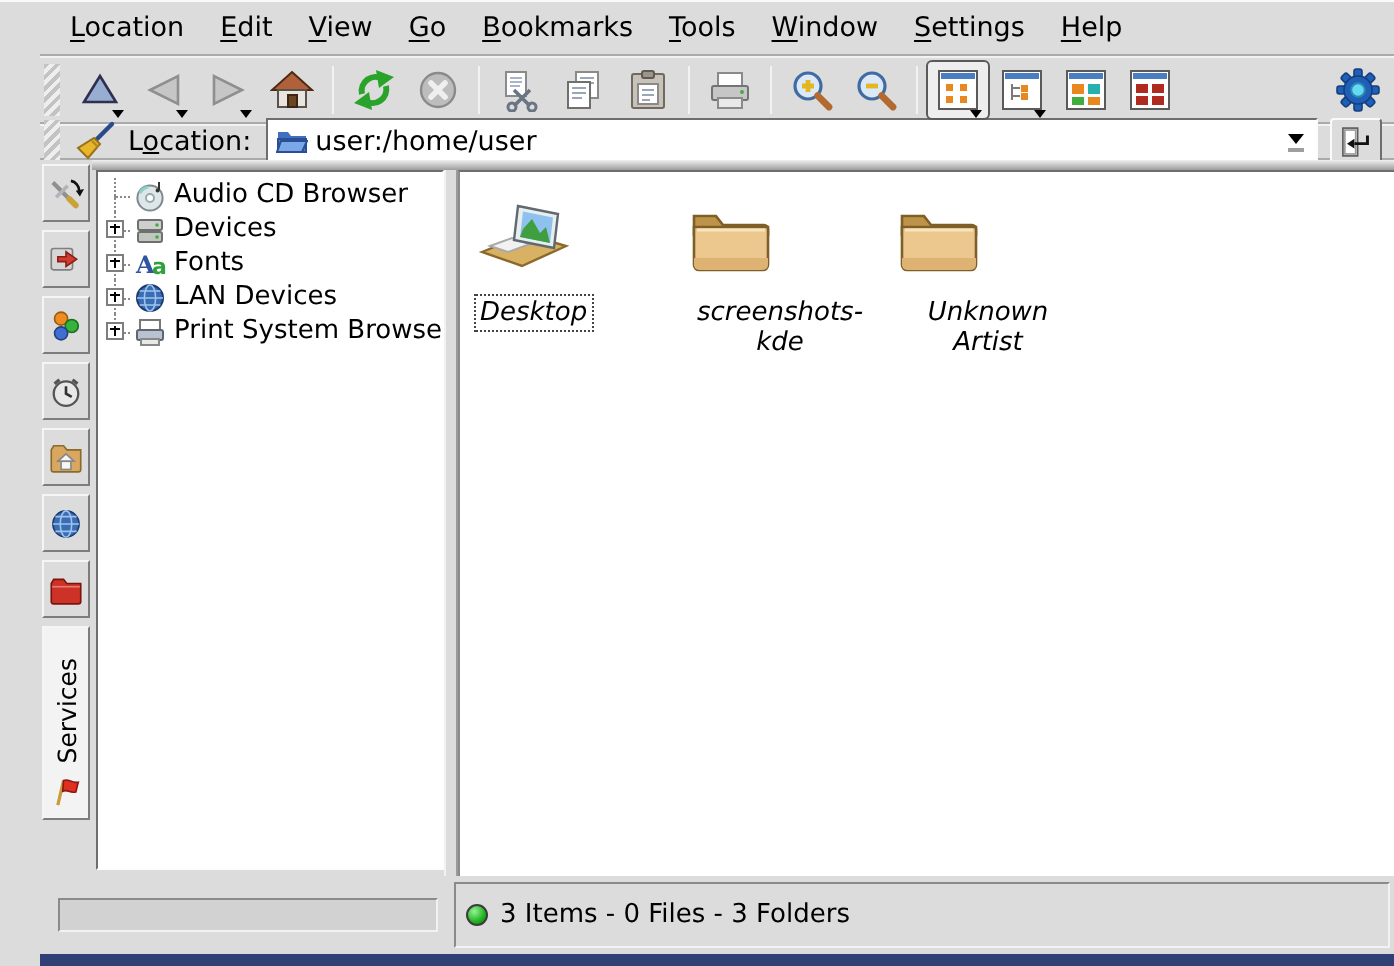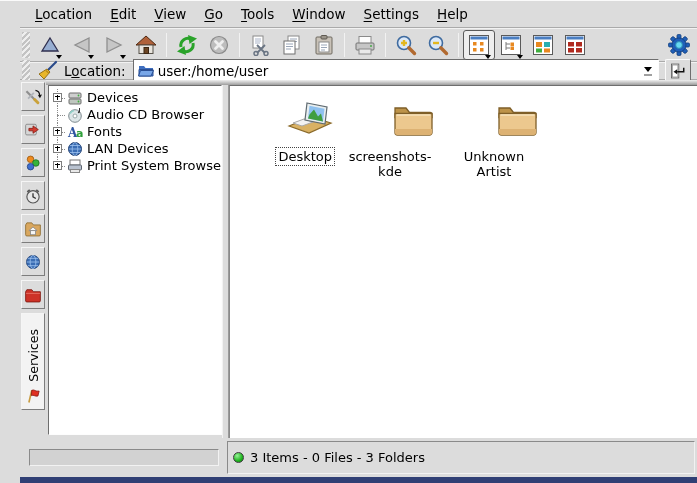--- a/index.html
+++ b/index.html
@@ -77,21 +77,21 @@
   .expander::before{content:'';position:absolute;left:1px;right:1px;top:50%;margin-top:-1px;border-top:1px solid #000;}
   .expander::after{content:'';position:absolute;top:1px;bottom:1px;left:50%;margin-left:-1px;border-left:1px solid #000;}
   .trow .icn{margin-right:4px;}
   .trow .icn svg{width:16px;height:16px;}
   .tlabel{font-size:13px;white-space:nowrap;}
   .splitter{width:7px;flex:none;background:#dcdcdc;margin:5px 0 0 0;
     border-left:1px solid #f2f2f2;border-right:1px solid #9a9a9a;}
   .viewpanel{flex:1;margin-top:5px;background:#fff;border-top:1px solid #6e6e6e;
     border-left:1px solid #8a8a8a;overflow:hidden;}
   .iconview{display:flex;padding:9px 0 0 8px;gap:8px;align-items:flex-start;}
-  .ficon{width:96px;display:flex;flex-direction:column;align-items:flex-end;flex:none;}
+  .ficon{width:96px;display:flex;flex-direction:column;align-items:flex-start;flex:none;font-style:italic;}
   .iimg{width:48px;height:48px;line-height:0;}
   .iimg svg{width:48px;height:48px;}
   .flabel{font-size:13px;text-align:center;margin-top:5px;line-height:1.18;
     max-width:96px;overflow-wrap:break-word;padding:1px 2px;}
   .ficon.focused .flabel{outline:1px dotted #444;}
   
   .statusrow{height:39px;flex:none;display:flex;align-items:stretch;background:#dcdcdc;
     padding:3px 2px 3px 0;}
   .status-left{width:204px;flex:none;display:flex;align-items:center;padding:0 5px 0 9px;}
   .progress-slot{flex:1;height:17px;background:#d2d2d2;border:1px solid;
@@ -105,20 +105,21 @@
 </head>
 <body>
 
 <div class="window" style="background: rgb(220, 220, 220); padding-left: 20px;">
 
   <div class="menubar" id="menubar">
       <div class="menu-item"><u>L</u>ocation</div>
       <div class="menu-item"><u>E</u>dit</div>
       <div class="menu-item"><u>V</u>iew</div>
       <div class="menu-item"><u>G</u>o</div>
+      <div class="menu-item"><u>B</u>ookmarks</div>
       <div class="menu-item"><u>T</u>ools</div>
       <div class="menu-item"><u>W</u>indow</div>
       <div class="menu-item"><u>S</u>ettings</div>
       <div class="menu-item"><u>H</u>elp</div>
     </div>
 
   <div class="toolbar">
     <div class="handle"></div>
     <div class="tb-wrap" id="toolbar-buttons">
         <button class="tbtn">
@@ -365,41 +366,41 @@
           <span class="tab-label">Services</span>
           <span class="icn"><svg viewBox="0 0 22 22" xmlns="http://www.w3.org/2000/svg">
               <path d="M6 19 L9.5 4" stroke="#c89b3f" stroke-width="2"></path>
               <path d="M9.5 4 C13 2.5 14 6 18.5 5 L17 11 C13 12 12 9 9 10.5 Z" fill="#e03020" stroke="#8a1810"></path>
             </svg></span>
         </div>
       </div>
     <div class="treepanel">
       <div id="treeview">
           <div class="trow">
+            <span class="guide"></span>
+            <span class="icn"><svg viewBox="0 0 16 16" xmlns="http://www.w3.org/2000/svg">
+                <circle cx="8" cy="9" r="6.3" fill="#dde6e8" stroke="#7f8a8f"></circle>
+                <circle cx="8" cy="9" r="2" fill="#fff" stroke="#99aaaa"></circle>
+                <path d="M3 6.5 a6 6 0 0 1 4 -3" stroke="#8fd0c8" stroke-width="1.6" fill="none"></path>
+                <path d="M12.5 1 v4" stroke="#333"></path>
+                <circle cx="11.8" cy="5.2" r="1" fill="#333"></circle>
+              </svg></span>
+            <span class="tlabel">Audio CD Browser</span>
+          </div>
+          <div class="trow">
             <span class="guide">
               <span class="expander"></span>
             </span>
             <span class="icn"><svg viewBox="0 0 16 16" xmlns="http://www.w3.org/2000/svg">
                 <rect x="2" y="3" width="12" height="5" rx="1" fill="#cfcfcf" stroke="#6f6f6f"></rect>
                 <rect x="2" y="9" width="12" height="5" rx="1" fill="#bfc7bf" stroke="#6f6f6f"></rect>
                 <circle cx="11.5" cy="5.5" r="0.9" fill="#3fae3f"></circle>
                 <circle cx="11.5" cy="11.5" r="0.9" fill="#3fae3f"></circle>
               </svg></span>
             <span class="tlabel">Devices</span>
-          </div>
-          <div class="trow">
-            <span class="guide"></span>
-            <span class="icn"><svg viewBox="0 0 16 16" xmlns="http://www.w3.org/2000/svg">
-                <circle cx="8" cy="9" r="6.3" fill="#dde6e8" stroke="#7f8a8f"></circle>
-                <circle cx="8" cy="9" r="2" fill="#fff" stroke="#99aaaa"></circle>
-                <path d="M3 6.5 a6 6 0 0 1 4 -3" stroke="#8fd0c8" stroke-width="1.6" fill="none"></path>
-                <path d="M12.5 1 v4" stroke="#333"></path>
-                <circle cx="11.8" cy="5.2" r="1" fill="#333"></circle>
-              </svg></span>
-            <span class="tlabel">Audio CD Browser</span>
           </div>
           <div class="trow">
             <span class="guide">
               <span class="expander"></span>
             </span>
             <span class="icn"><svg viewBox="0 0 16 16" xmlns="http://www.w3.org/2000/svg">
                 <text x="1" y="12.5" font-size="12" font-family="DejaVu Serif, serif" font-weight="bold" fill="#2f55a0">A</text>
                 <text x="9" y="13" font-size="11" font-weight="bold" fill="#2fa03a">a</text>
               </svg></span>
             <span class="tlabel">Fonts</span>

